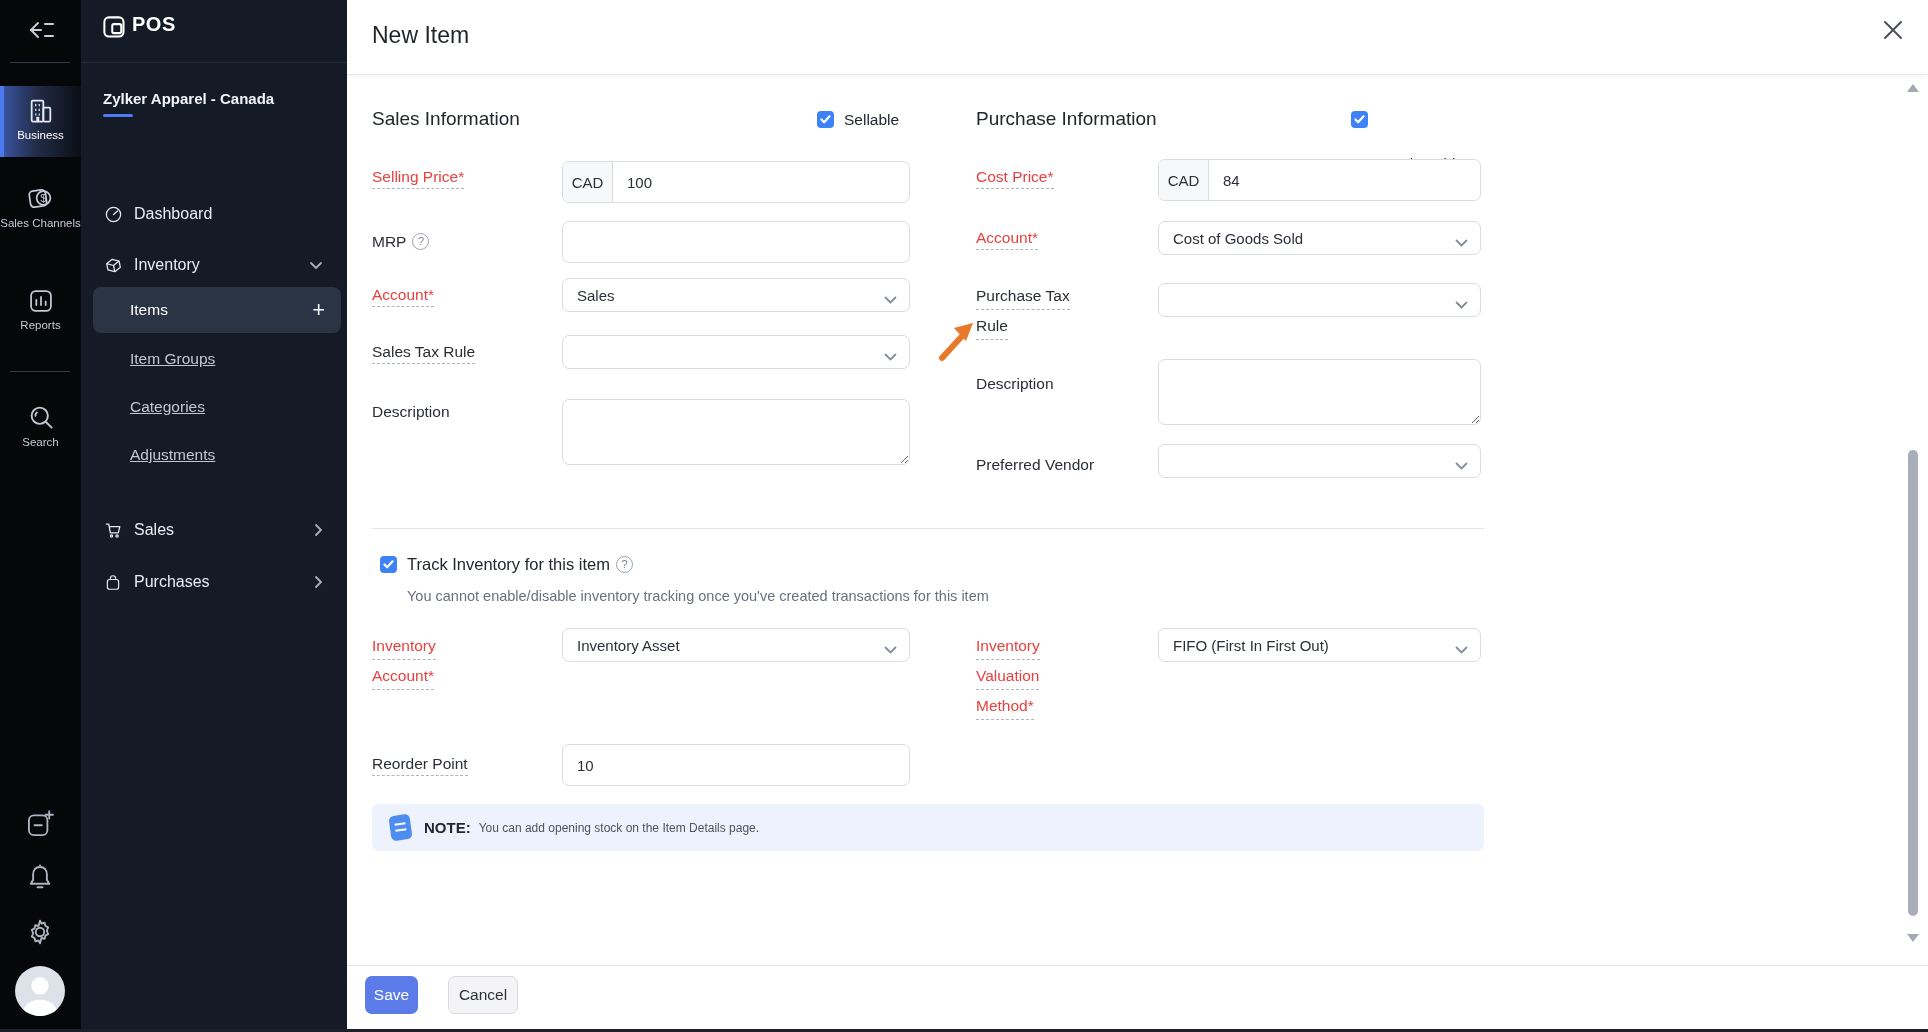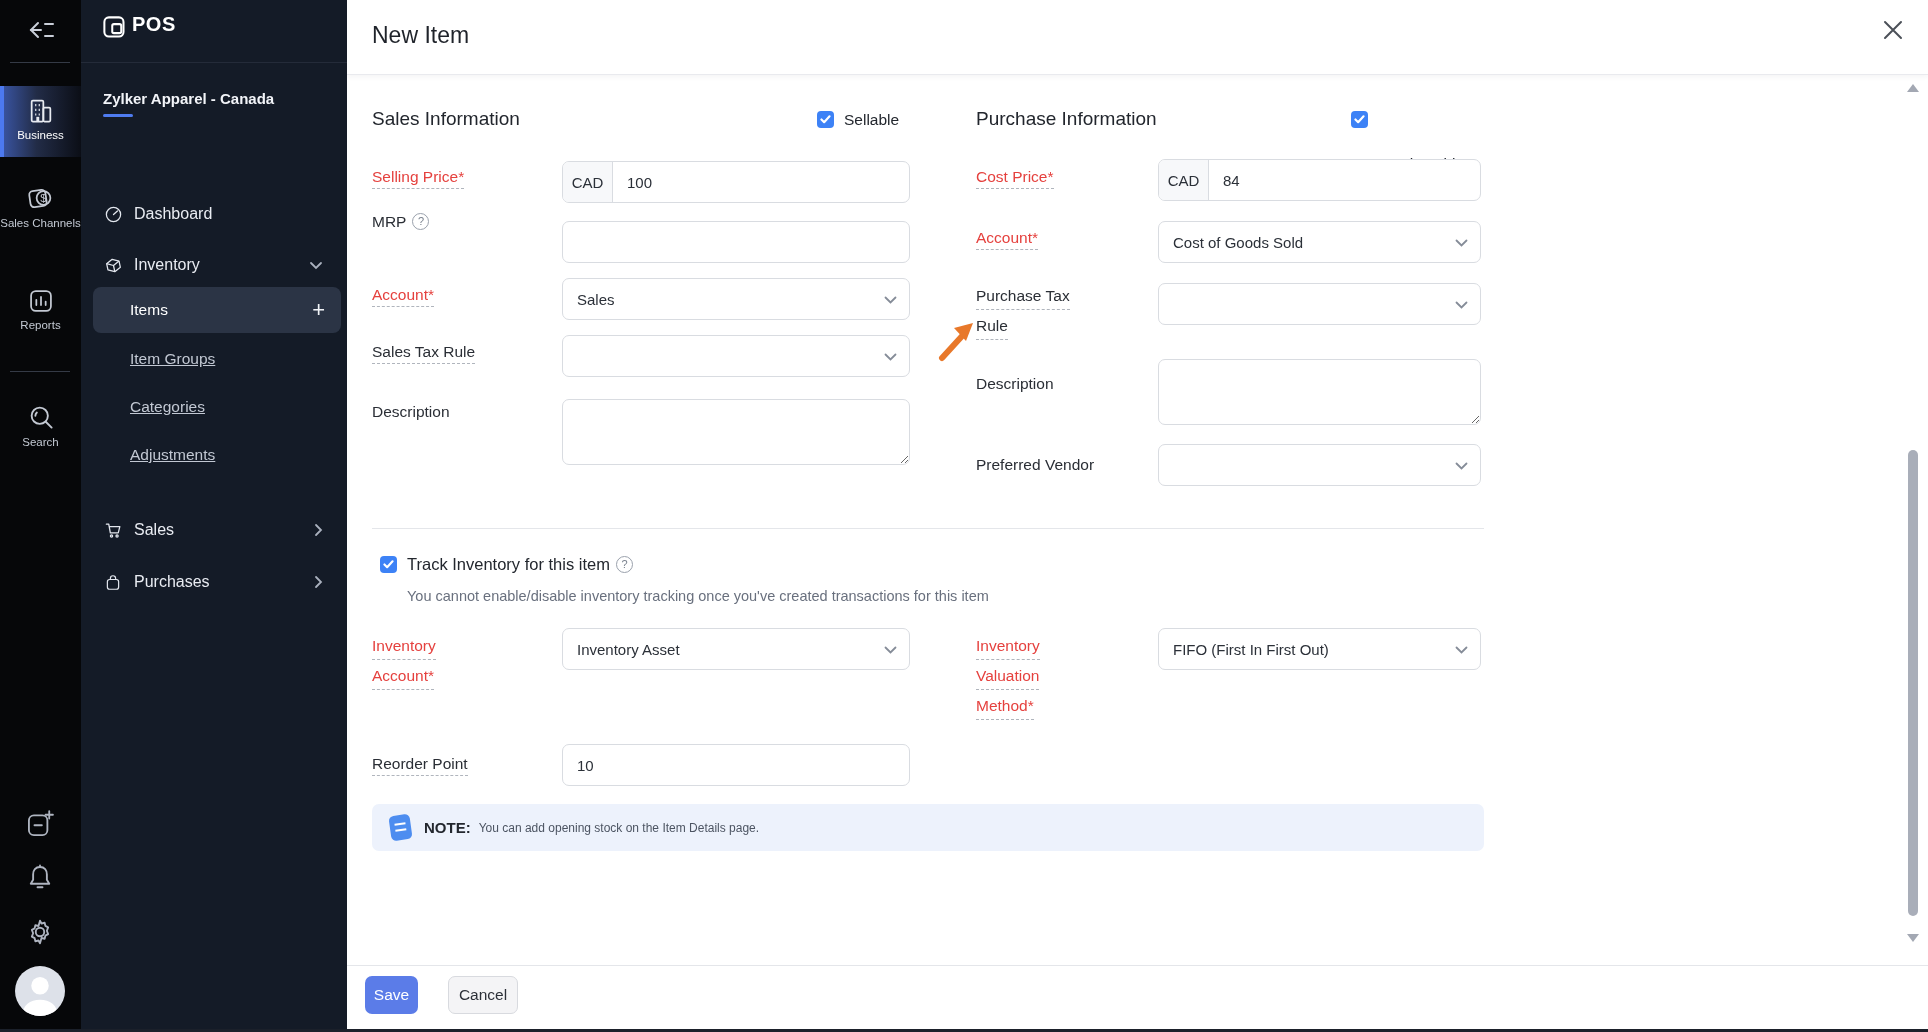--- a/index.html
+++ b/index.html
@@ -51,21 +51,21 @@
 
   .field, .select-box, .txt-area, .prefix-group { position:absolute; background:#fff;
       border:1px solid #d9dce1; border-radius:7px; font-size:15px; color:#2b3038; }
   .field { height:42px; padding:0 14px; }
   input.field { outline:none; width:348px; }
   .prefix-group { height:42px; display:flex; overflow:hidden; }
   .prefix { width:50px; background:#f7f8fa; border-right:1px solid #d9dce1; display:flex;
       align-items:center; justify-content:center; color:#2b3038; font-size:15px; flex:none; }
   .prefix-group input { border:none; outline:none; flex:1; padding:0 14px; font-size:15px; color:#2b3038;
       font-family:"Liberation Sans",sans-serif; background:transparent; }
-  .select-box { height:42px; display:flex; align-items:center; padding:0 26px 0 14px; }
+  .select-box { height:34px; display:flex; align-items:center; padding:0 26px 0 14px; }
   .select-box .sb-chev { position:absolute; right:12px; top:17px; }
   .txt-area { resize:both; height:66px; padding:8px 12px; font-family:"Liberation Sans",sans-serif; outline:none; }
 
   .help-circle { display:inline-flex; width:17px; height:17px; border:1.4px solid #9aa1ac; border-radius:50%;
       color:#7a828e; font-size:11px; align-items:center; justify-content:center; vertical-align:2px; margin-left:6px; }
 
   .divider-h { position:absolute; left:25px; width:1112px; height:1px; background:#e4e6ea; }
   .track-note { position:absolute; font-size:14.5px; color:#69707e; }
   .note-banner { position:absolute; left:25px; top:804px; width:1112px; height:47px; background:#edf2fc;
       border-radius:7px; display:flex; align-items:center; padding-left:18px; }
@@ -284,21 +284,21 @@
   <div class="chk-label" style="left:497px;top:111px;">Sellable</div>
 
   <div class="flabel red" style="left:25px;top:167px;">
     <span class="dashed">Selling Price*</span>
   </div>
   <div class="prefix-group" style="left:215px;top:161px;width:348px;">
     <div class="prefix">CAD</div>
     <input value="100" style="">
   </div>
 
-  <div class="flabel" style="left:25px;top:212px;">
+  <div class="flabel" style="left:25px;top:232px;">
     <span>MRP</span><span class="help-circle">?</span>
   </div>
   <input class="field" style="left: 215px; top: 221px;">
 
   <div class="flabel red" style="left:25px;top:285px;">
     <span class="dashed">Account*</span>
   </div>
   <div class="select-box" style="left:215px;top:278px;width:348px;">
     <span>Sales</span>
     <span class="sb-chev">

